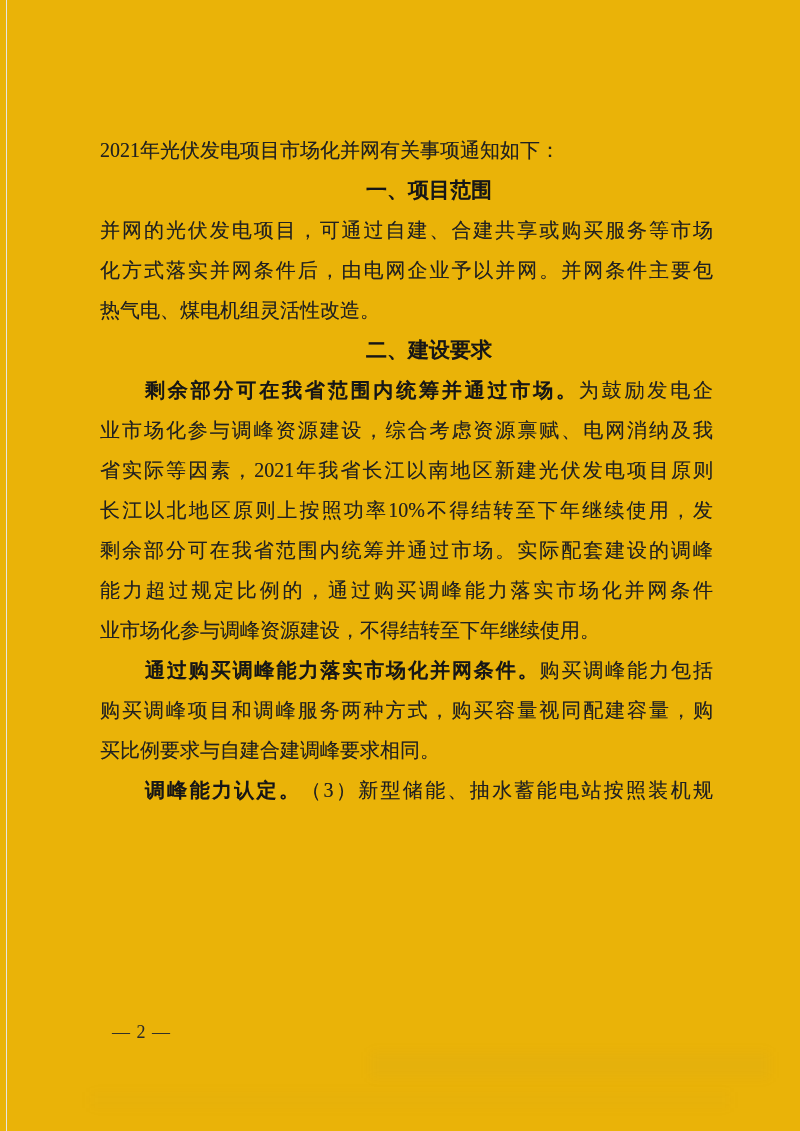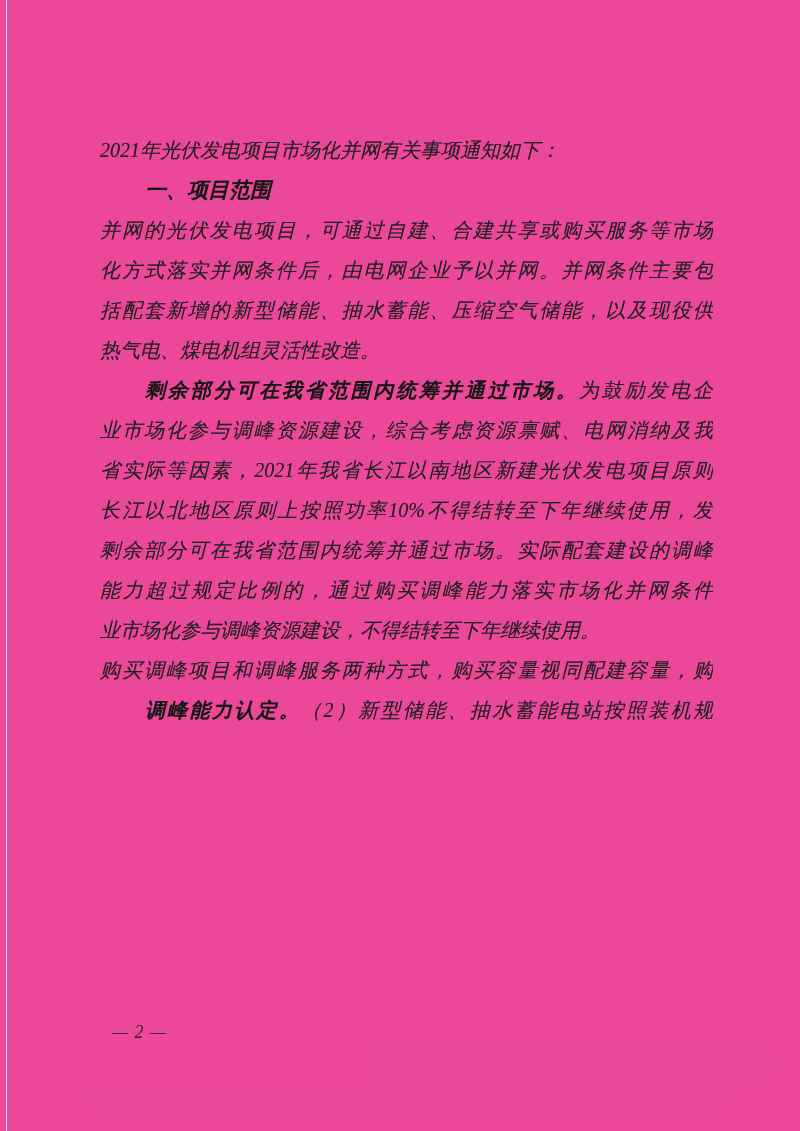--- a/index.html
+++ b/index.html
@@ -56,20 +56,21 @@
     text-shadow: 0 0 0.5px rgba(30, 30, 30, 0.45);
   }
   .line.just {
     white-space: normal;
     text-align: justify;
     text-align-last: justify;
     overflow: hidden;
   }
   .line.indent {
     padding-left: 45px;
+    text-align: center;
   }
   .line.heading {
     font-family: "Liberation Sans", "DejaVu Sans", sans-serif;
     font-weight: 700;
     font-size: 21px;
     color: #101010;
   }
   .seg.bold {
     font-weight: 700;
     color: #161616;
@@ -81,35 +82,37 @@
     font-size: 18px;
     line-height: 22px;
     color: #2a2a2a;
     font-family: "Liberation Serif", "DejaVu Serif", serif;
     letter-spacing: 1px;
   }
 </style>
 </head>
 <body>
 
-<div class="page" style="background: #ec4899; font-style: italic;">
+<div class="page" style="background: #eab308;">
   <div class="edge-left"></div>
   <main class="doc" style="color: rgb(33, 33, 33);">
       <div class="line plain"><span class="seg">2021年光伏发电项目市场化并网有关事项通知如下：</span></div>
       <div class="line heading indent"><span class="seg bold">一、项目范围</span></div>
       <div class="line cont just"><span class="seg">并网的光伏发电项目，可通过自建、合建共享或购买服务等市场</span></div>
       <div class="line cont just"><span class="seg">化方式落实并网条件后，由电网企业予以并网。并网条件主要包</span></div>
-      <div class="line cont just"><span class="seg">括配套新增的新型储能、抽水蓄能、压缩空气储能，以及现役供</span></div>
       <div class="line cont"><span class="seg">热气电、煤电机组灵活性改造。</span></div>
+      <div class="line heading indent"><span class="seg bold">二、建设要求</span></div>
       <div class="line para just indent"><span class="seg bold">剩余部分可在我省范围内统筹并通过市场。</span><span class="seg">为鼓励发电企</span></div>
       <div class="line cont just"><span class="seg">业市场化参与调峰资源建设，综合考虑资源禀赋、电网消纳及我</span></div>
       <div class="line cont just"><span class="seg">省实际等因素，2021年我省长江以南地区新建光伏发电项目原则</span></div>
       <div class="line cont just"><span class="seg">长江以北地区原则上按照功率10%不得结转至下年继续使用，发</span></div>
       <div class="line cont just"><span class="seg">剩余部分可在我省范围内统筹并通过市场。实际配套建设的调峰</span></div>
       <div class="line cont just"><span class="seg">能力超过规定比例的，通过购买调峰能力落实市场化并网条件</span></div>
       <div class="line cont"><span class="seg">业市场化参与调峰资源建设，不得结转至下年继续使用。</span></div>
+      <div class="line para just indent"><span class="seg bold">通过购买调峰能力落实市场化并网条件。</span><span class="seg">购买调峰能力包括</span></div>
       <div class="line cont just"><span class="seg">购买调峰项目和调峰服务两种方式，购买容量视同配建容量，购</span></div>
-      <div class="line para just indent"><span class="seg bold">调峰能力认定。</span><span class="seg">（2）新型储能、抽水蓄能电站按照装机规</span></div>
+      <div class="line cont"><span class="seg">买比例要求与自建合建调峰要求相同。</span></div>
+      <div class="line para just indent"><span class="seg bold">调峰能力认定。</span><span class="seg">（3）新型储能、抽水蓄能电站按照装机规</span></div>
     </main>
   <div class="footer">— 2 —</div>
   <div class="bleed-strip-1"></div>
   <div class="bleed-strip-2"></div>
 </div>
 
 </body></html>

